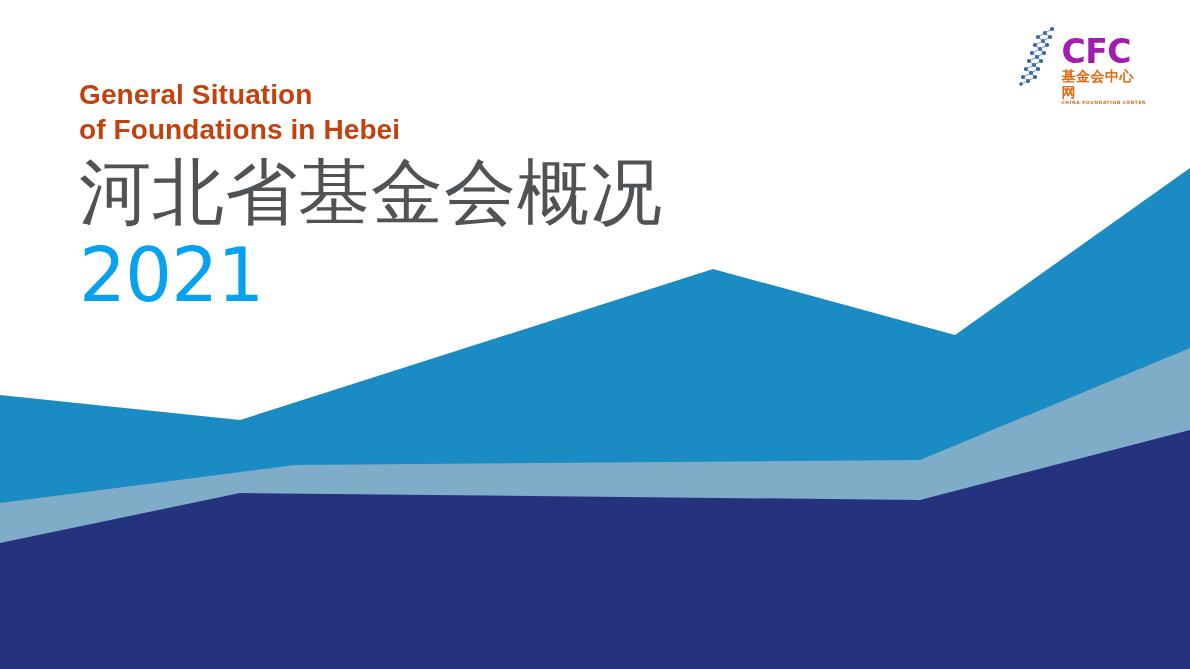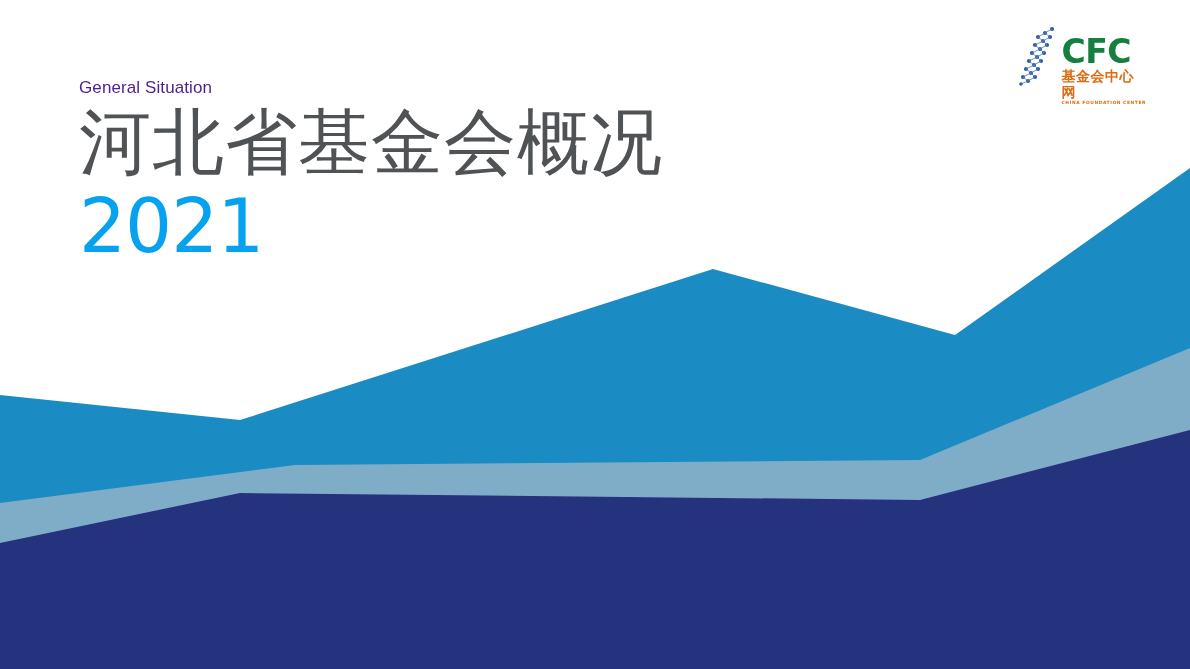--- a/index.html
+++ b/index.html
@@ -53,21 +53,21 @@
     align-items: flex-start;
     justify-content: flex-start;
     padding-top: 12px;
   }
   #logo-cfc {
     font-family: "DejaVu Sans", sans-serif;
     font-size: 33px;
     font-weight: bold;
     line-height: 0.95;
     letter-spacing: -0.5px;
-    color: #15803d;
+    color: #a21caf;
   }
   #logo-cn {
     font-family: "DejaVu Sans", sans-serif;
     font-size: 14px;
     font-weight: bold;
     line-height: 1.1;
     letter-spacing: 0.5px;
     color: #E06A12;
     margin-top: 2px;
   }
@@ -83,24 +83,24 @@
   }
 
   
   #title-block {
     position: absolute;
     left: 79px;
     top: 77px;
     width: 660px;
   }
   .subtitle-line {
-    font-size: 17px;
+    font-size: 28px;
     line-height: 1.26;
-    color: #4c1d95;
-    font-weight: normal;
+    color: #c2410c;
+    font-weight: bold;
     letter-spacing: 0.1px;
   }
   #title-cn {
     font-family: "DejaVu Sans", "Liberation Sans", sans-serif;
     font-size: 72px;
     line-height: 1.12;
     color: #4F5356;
     font-weight: normal;
     margin-top: 4px;
     letter-spacing: 1px;
@@ -171,18 +171,19 @@
     </svg>
     <div id="logo-text">
       <div id="logo-cfc">CFC</div>
       <div id="logo-cn">基金会中心网</div>
       <div id="logo-en">CHINA FOUNDATION CENTER</div>
     </div>
   </div>
 
   <div id="title-block">
     <div class="subtitle-line">General Situation</div>
+    <div class="subtitle-line">of Foundations in Hebei</div>
     <div id="title-cn">河北省基金会概况</div>
     <div id="title-year">2021</div>
   </div>
 
 
 </div>
 
 </body></html>

